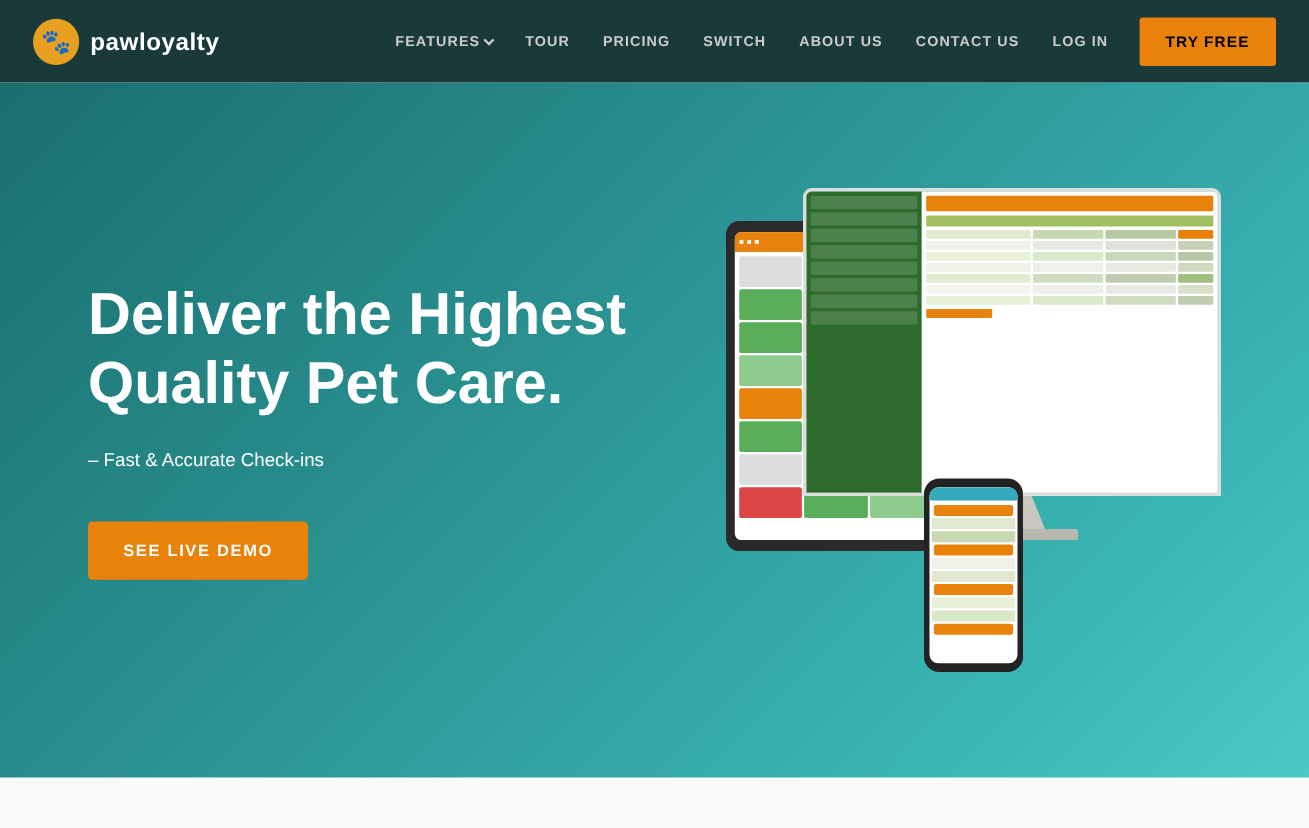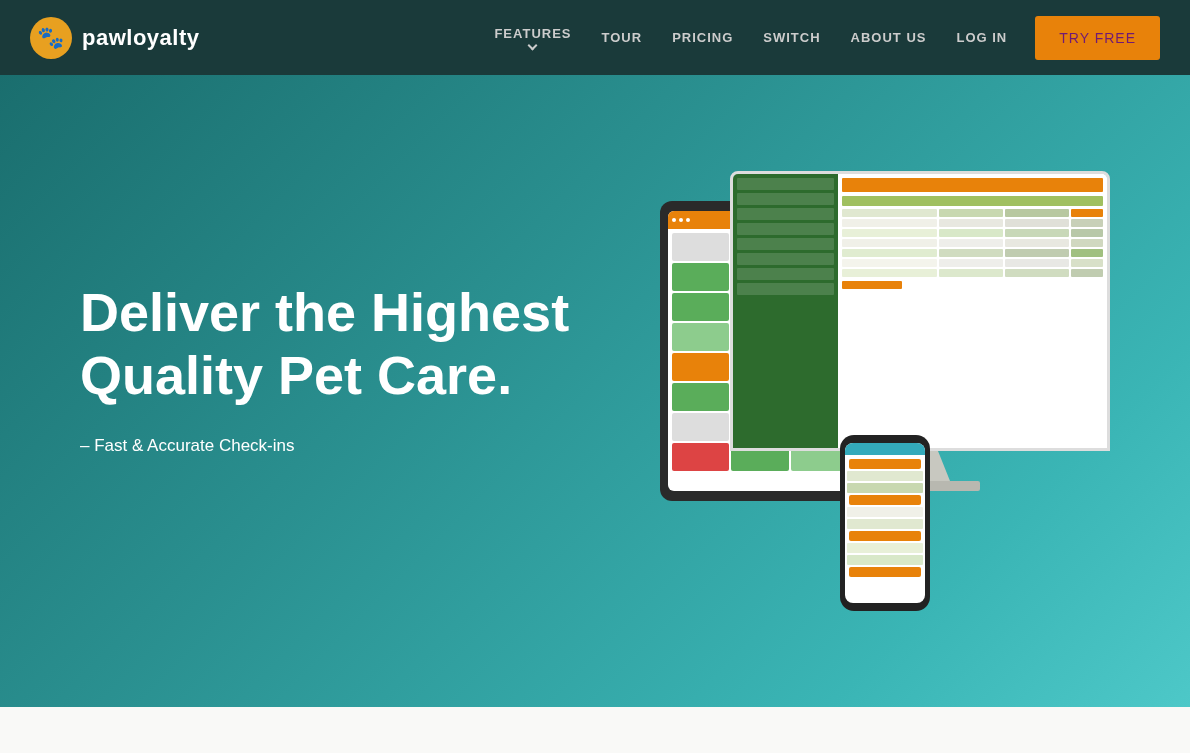--- a/index.html
+++ b/index.html
@@ -50,28 +50,27 @@
       font-weight: 600;
       letter-spacing: 1px;
       text-transform: uppercase;
       padding: 8px 12px;
       cursor: pointer;
     }
     .nav-link.features {
       display: flex;
       align-items: center;
       gap: 4px;
-      flex-direction: column;
     }
     .nav-link.login { color: #ccc; }
     .try-free-btn {
       background: #e8820a;
-      color: #701a75;
+      color: #000000;
       font-size: 14px;
-      font-weight: 400;
+      font-weight: 700;
       letter-spacing: 1px;
       text-transform: uppercase;
       padding: 14px 24px;
       border: none;
       cursor: pointer;
       border-radius: 3px;
       margin-left: 10px;
     }
 
     
@@ -318,31 +317,33 @@
 
   <div class="nav-links">
     <a class="nav-link features">
       <span>FEATURES</span>
       <span class="chevron-down"></span>
     </a>
     <a class="nav-link">TOUR</a>
     <a class="nav-link">PRICING</a>
     <a class="nav-link">SWITCH</a>
     <a class="nav-link">ABOUT US</a>
+    <a class="nav-link">CONTACT US</a>
     <a class="nav-link login">LOG IN</a>
     <button class="try-free-btn">TRY FREE</button>
   </div>
 </nav>
 
 <section class="hero">
   <div class="hero-content">
     <h1 class="hero-title">Deliver the Highest Quality Pet Care.</h1>
     <ul class="hero-features">
       <li>– Fast &amp; Accurate Check-ins</li>
     </ul>
+    <button class="demo-btn">SEE LIVE DEMO</button>
   </div>
 
   <div class="hero-devices">
 
     <div class="tablet">
       <div class="tablet-frame">
         <div class="tablet-screen">
           <div class="tablet-top-bar">
             <span></span>
               <span></span>

